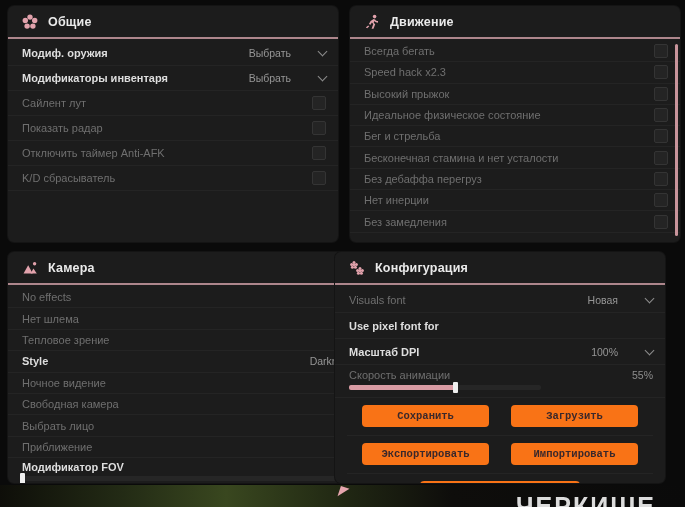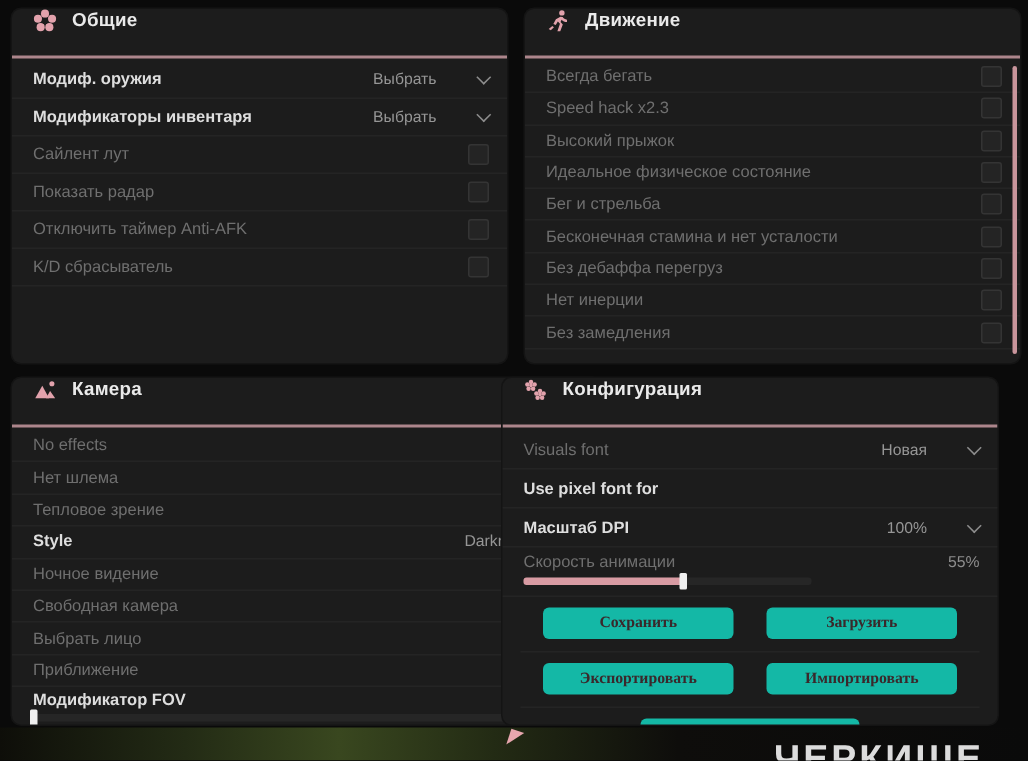--- a/index.html
+++ b/index.html
@@ -10,21 +10,21 @@
   .panel{
     position:absolute;background:#1c1c1c;border-radius:6px;overflow:hidden;
     box-shadow:0 0 0 1px #141414;
   }
   #panel-general{left:8px;top:6px;width:330px;height:236px}
   #panel-movement{left:350px;top:6px;width:330px;height:236px}
   #panel-camera{left:8px;top:252px;width:393px;height:231px}
   #panel-config{left:335px;top:252px;width:330px;height:231px}
 
   .panel-header{
-    height:31px;display:flex;align-items:flex-start;gap:10px;padding:0 14px;
+    height:31px;display:flex;align-items:center;gap:10px;padding:0 14px;
     border-bottom:2px solid #ad868c;
   }
   .panel-title{color:#eaeaea;font-size:12.5px;font-weight:bold;letter-spacing:.2px}
   .hicon{width:16px;height:16px;flex:0 0 auto}
 
   .rows{padding-top:2px}
   .row{padding:0 12px 0 14px;border-bottom:1px solid #242424}
   .row:last-child{border-bottom:1px solid #242424}
   .row-main{display:flex;align-items:center;justify-content:space-between;height:23px}
   #panel-general .row-main{height:24px}
@@ -50,23 +50,23 @@
   .slider-long{width:99%}
   .slider-fill{height:100%;background:#d89ba3;border-radius:2px}
   .slider-handle{position:absolute;top:-3px;width:5px;height:11px;background:#efefef;border-radius:1px}
 
   .scrollbar{position:absolute;right:2px;top:38px;bottom:6px;width:3px;
     background:#c9959c;border-radius:2px}
 
   .btn-area{padding:0 12px}
   .btn-row{display:flex;justify-content:center;gap:22px;padding:7px 0 8px 0;border-bottom:1px solid #242424}
   .btn{
-    background:#14b8a6;color:#3a282b;font-size:10.5px;font-weight:bold;
+    background:#f97316;color:#3a282b;font-size:10.5px;font-weight:bold;
     border:none;border-radius:4px;padding:5px 0;width:127px;cursor:pointer;
-    font-family:Liberation Serif, serif;
+    font-family:Liberation Mono, monospace;
   }
   .btn-reset{width:auto;padding:5px 26px}
 
   .footer-strip{
     position:absolute;left:0;right:0;top:485px;height:22px;
     background:linear-gradient(90deg,#0e0e09 0%,#232b15 18%,#39471f 33%,#232b14 48%,#0e0d0b 66%,#0a0a0a 100%);
   }
   .map-text{
     position:absolute;left:516px;top:492px;font-size:25px;font-weight:bold;
     color:#dcdcdc;letter-spacing:2px;white-space:nowrap;

